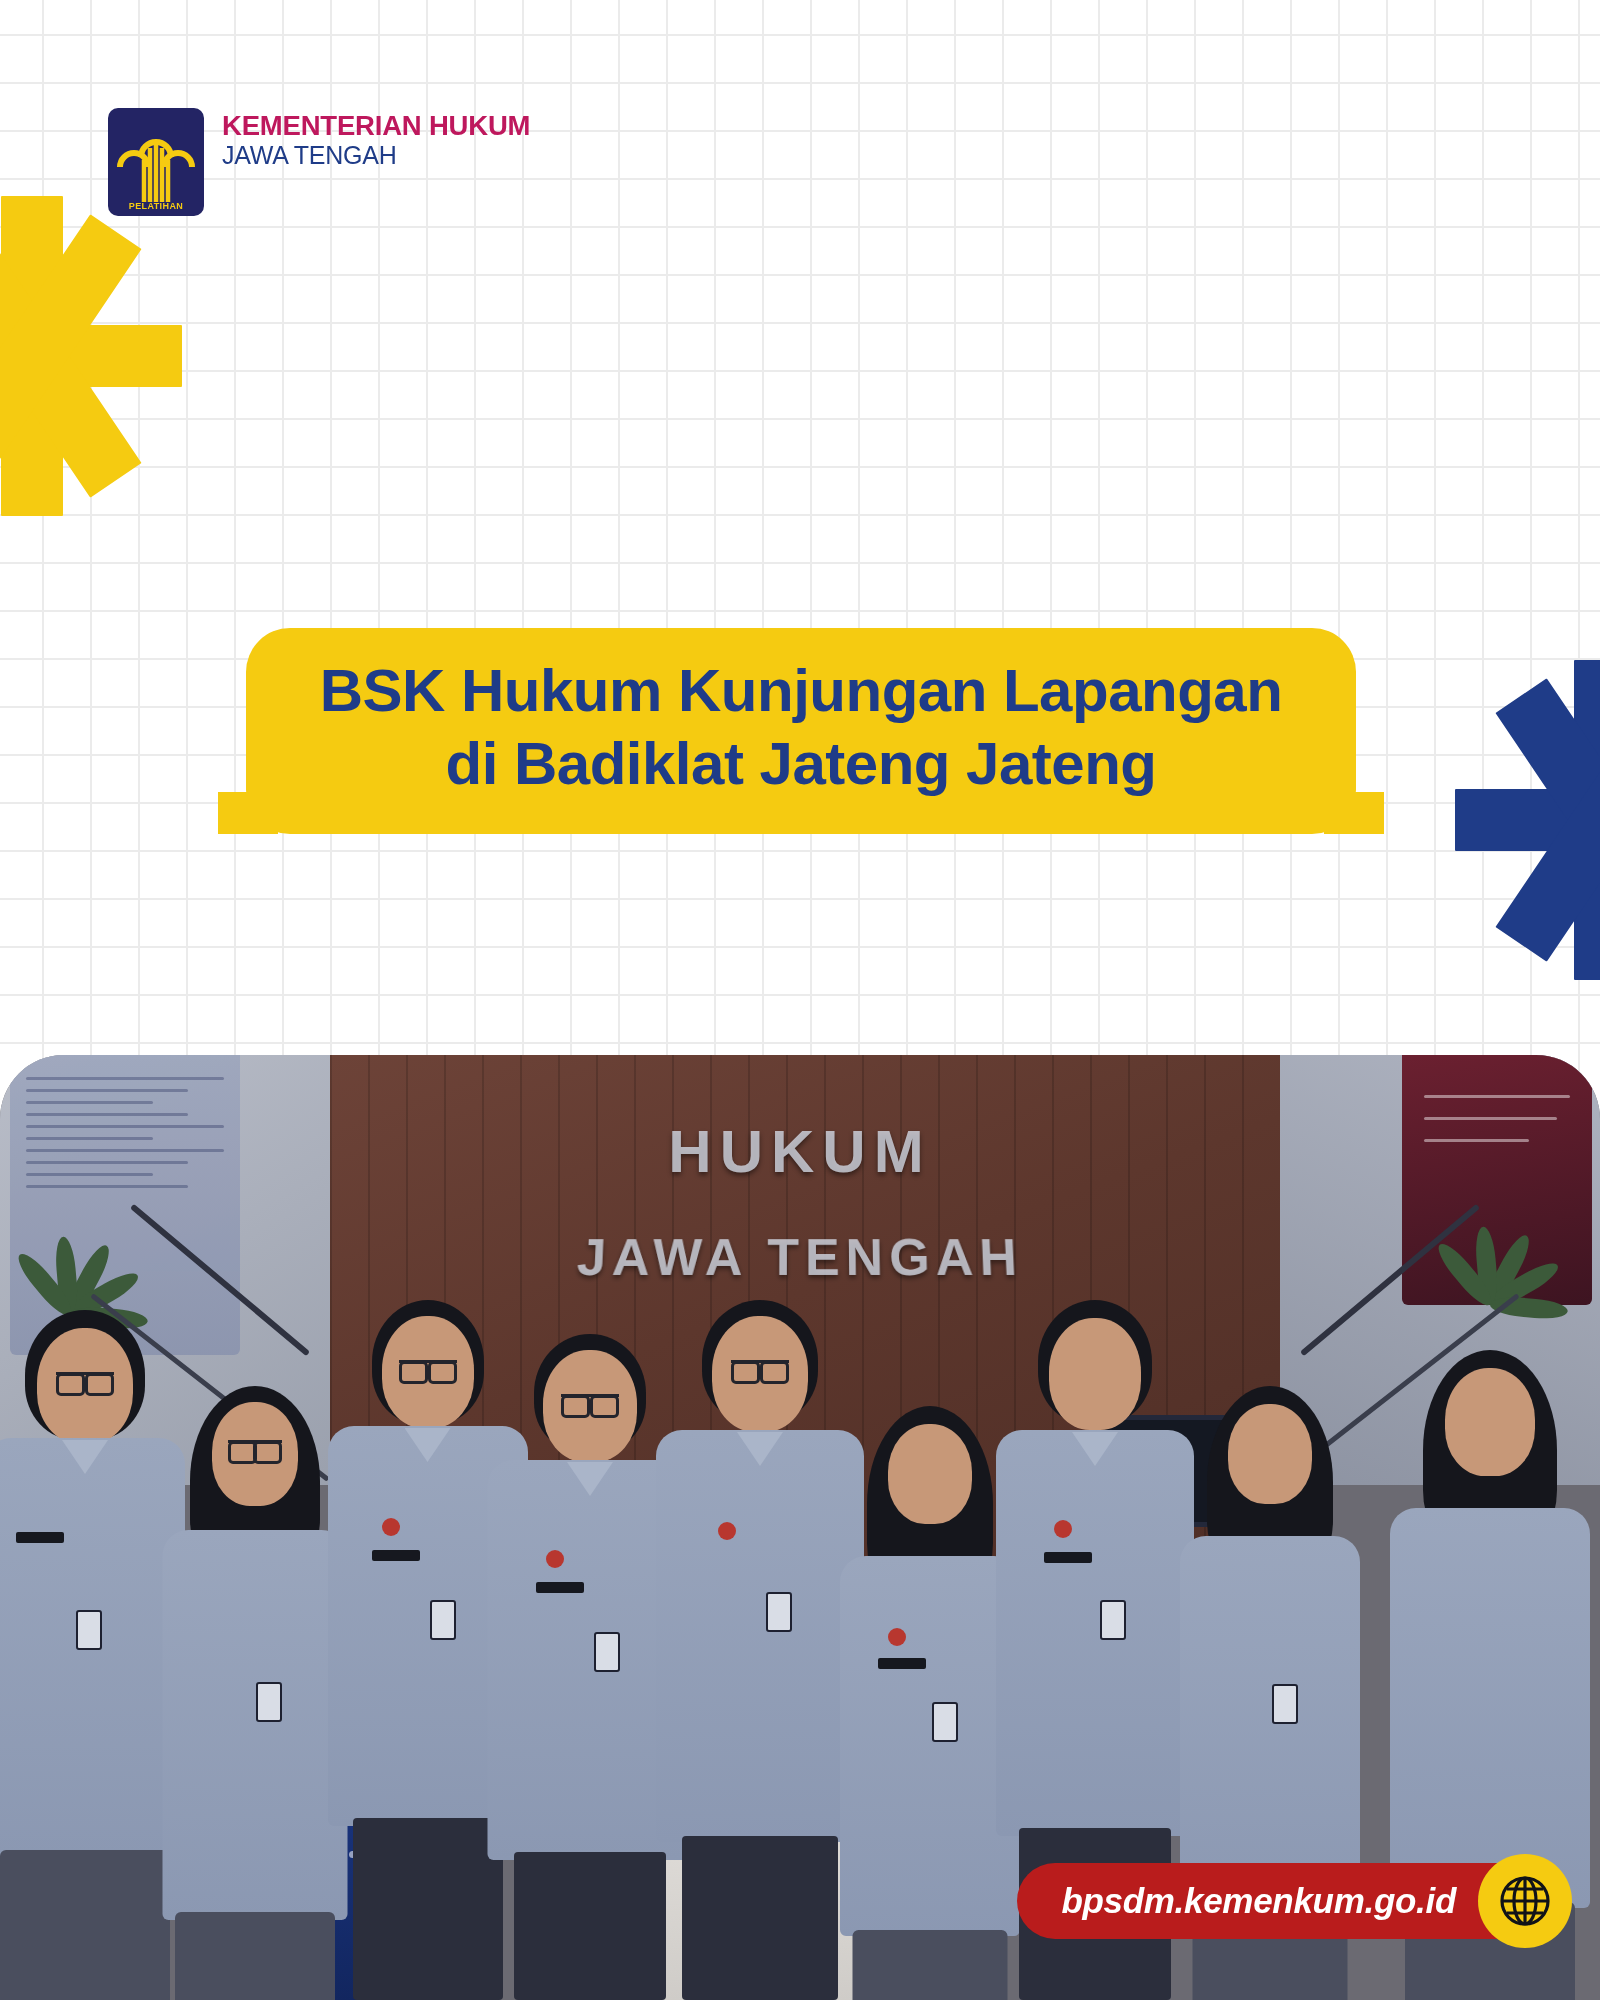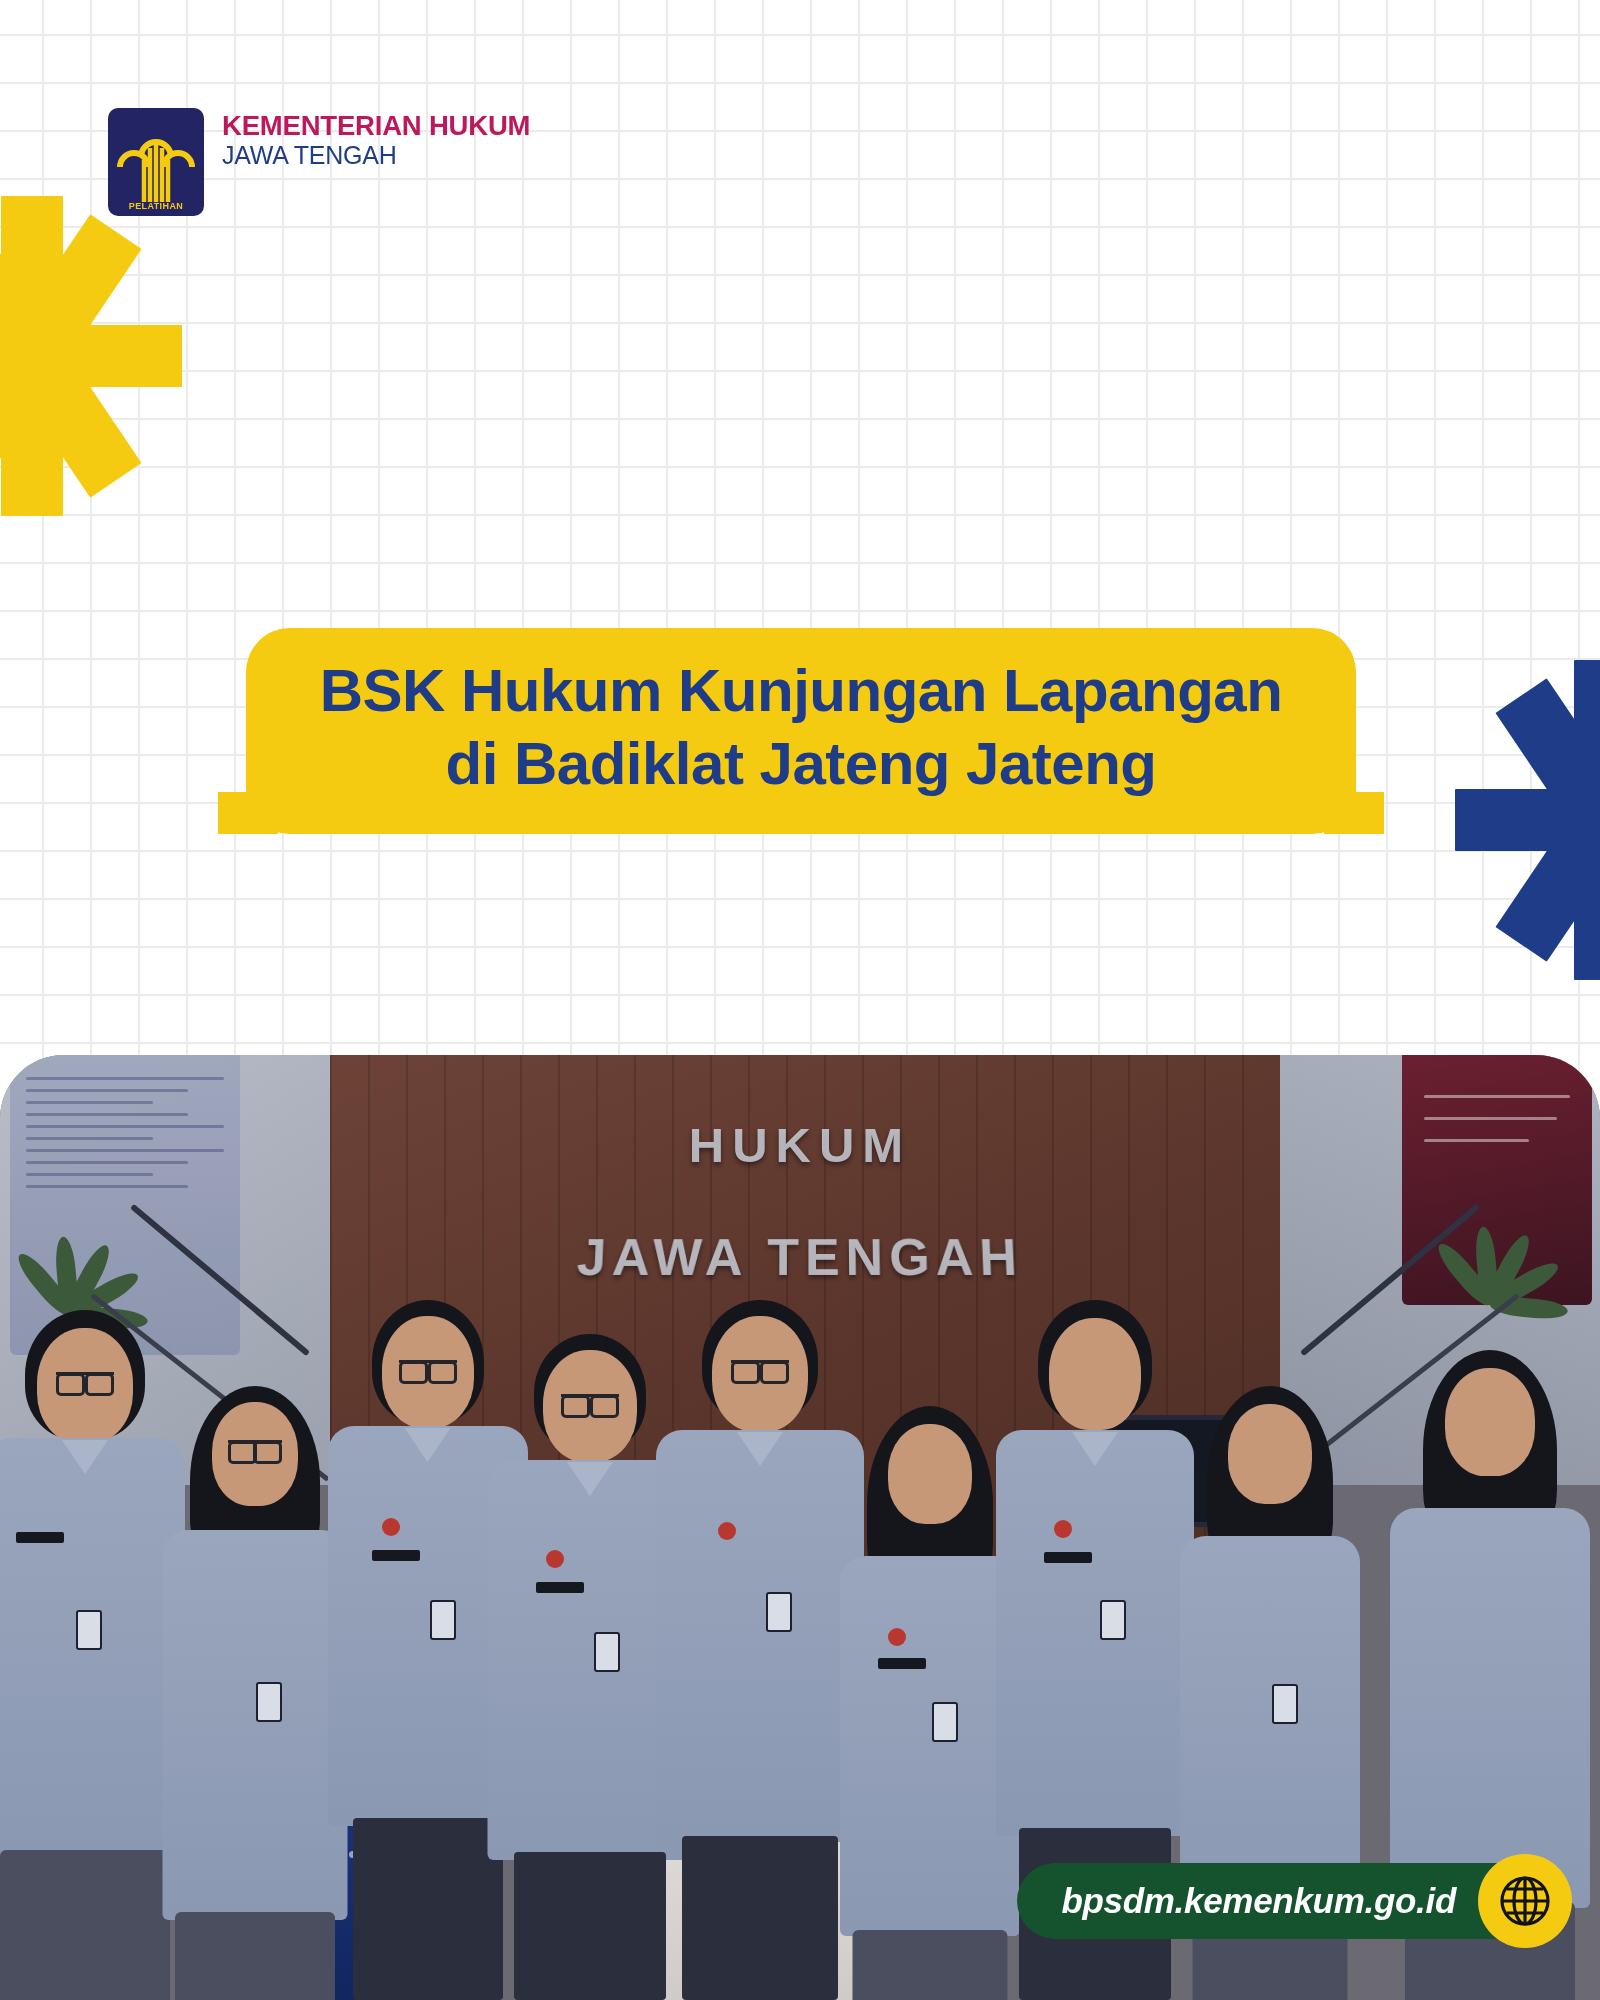--- a/index.html
+++ b/index.html
@@ -152,21 +152,21 @@
   #rail-l2{ left:60px; top:330px; width:300px; height:5px; background:#3a3e4c; transform:rotate(38deg); }
   #rail-r{ right:95px; top:222px; transform:rotate(-40deg); }
   #rail-r2{ right:50px; top:330px; width:300px; height:5px; background:#3a3e4c; transform:rotate(-38deg); }
 
   .wall-sign{
     position:absolute; left:0; right:0; text-align:center;
     color:rgba(214,220,232,.78);
     font-weight:bold; letter-spacing:5px;
     text-shadow:0 3px 5px rgba(0,0,0,.45);
   }
-  #sign-1{ top:62px; font-size:49px; letter-spacing:8px; }
+  #sign-1{ top:62px; font-size:60px; letter-spacing:8px; }
   #sign-2{ top:172px; font-size:52px; letter-spacing:6px;
            transform:perspective(500px) rotateX(6deg); }
 
   .monitor{
     position:absolute; left:1090px; top:360px; width:150px; height:112px;
     background:#141822; border-radius:6px; border:5px solid #23283a;
   }
   .plant{
     position:absolute; left:10px; top:180px; width:140px; height:160px;
   }
@@ -255,21 +255,21 @@
     width:46px; height:34px; background:#aab5c9;
     clip-path:polygon(0 0,100% 0,50% 100%);
   }
 
   
   #url-badge{
     position:absolute; right:28px; bottom:52px; z-index:9;
     display:flex; align-items:center;
   }
   #url-pill{
-    background:#14532d; color:#ffffff;
+    background:#b91c1c; color:#ffffff;
     font-style:italic; font-weight:bold; font-size:35px;
     padding:18px 78px 18px 44px;
     border-radius:40px; letter-spacing:-0.3px;
     margin-right:-56px;
   }
   #url-globe{
     width:94px; height:94px; border-radius:50%;
     background:#F5CB11; display:flex; align-items:center; justify-content:center;
     position:relative; z-index:2;
   }

